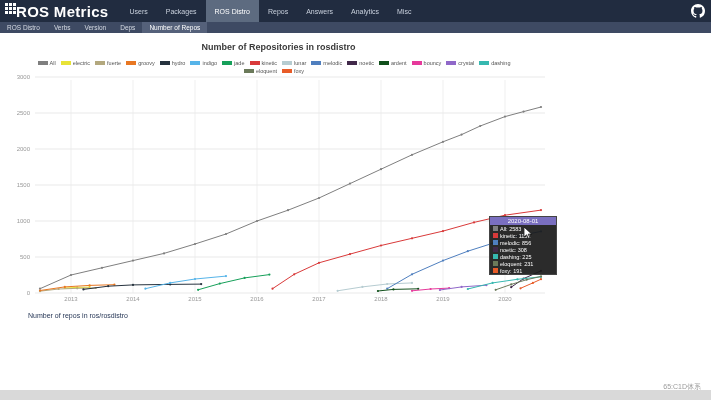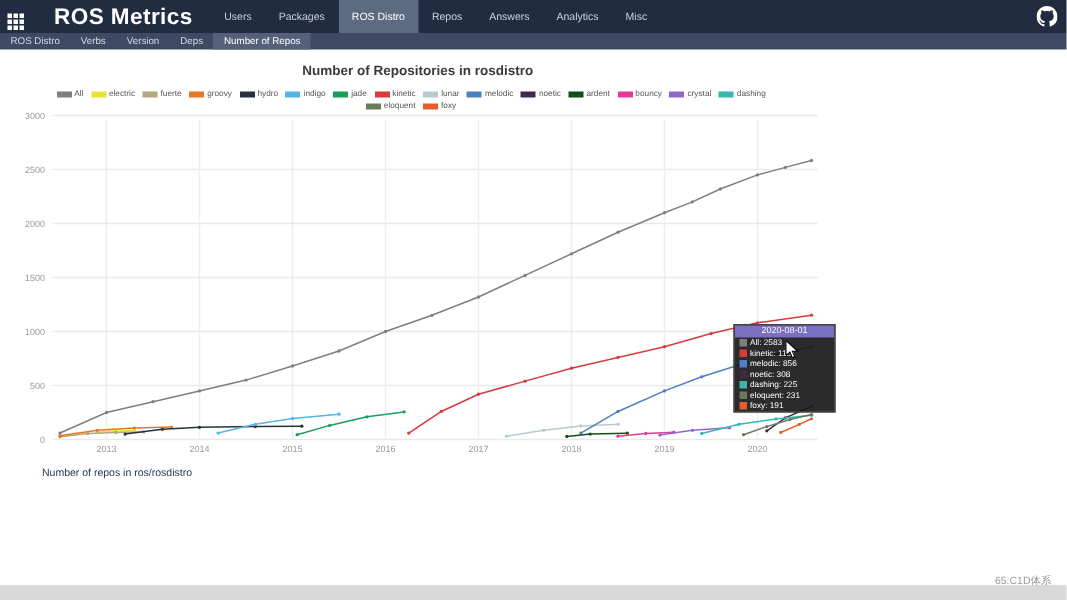--- a/index.html
+++ b/index.html
@@ -8,21 +8,21 @@
     font-family:"Liberation Sans", sans-serif;
     background:#ffffff; position:relative; overflow:hidden;
   }
   .page { position:relative; width:711px; height:400px; background:#fff; }
 
   
   .header {
     position:absolute; top:0; left:0; width:711px; height:22px;
     background:#212c40; display:flex; align-items:center; z-index:10;
   }
-  .brand { display:flex; align-items:flex-end; gap:20px; padding:0 8px 0 5px; cursor:pointer; }
+  .brand { display:flex; align-items:flex-start; gap:0; padding:0 8px 0 5px; cursor:pointer; }
   .grid-icon { display:grid; grid-template-columns:repeat(3,3px); grid-template-rows:repeat(3,3px); gap:1px; }
   .grid-icon span { background:#ffffff; width:3px; height:3px; display:block; }
   .brand-text { color:#ffffff; font-size:15px; font-weight:bold; letter-spacing:0.3px; white-space:nowrap; }
   .nav { display:flex; height:100%; align-items:stretch; margin-left:4px; }
   .nav-item {
     color:#c9d1dd; font-size:7px; display:flex; align-items:center;
     padding:0 9px; cursor:pointer; white-space:nowrap;
   }
   .nav-item.active { background:#5d6b80; color:#ffffff; }
   .gh { position:absolute; right:6px; top:4px; width:14px; height:14px; cursor:pointer; }

